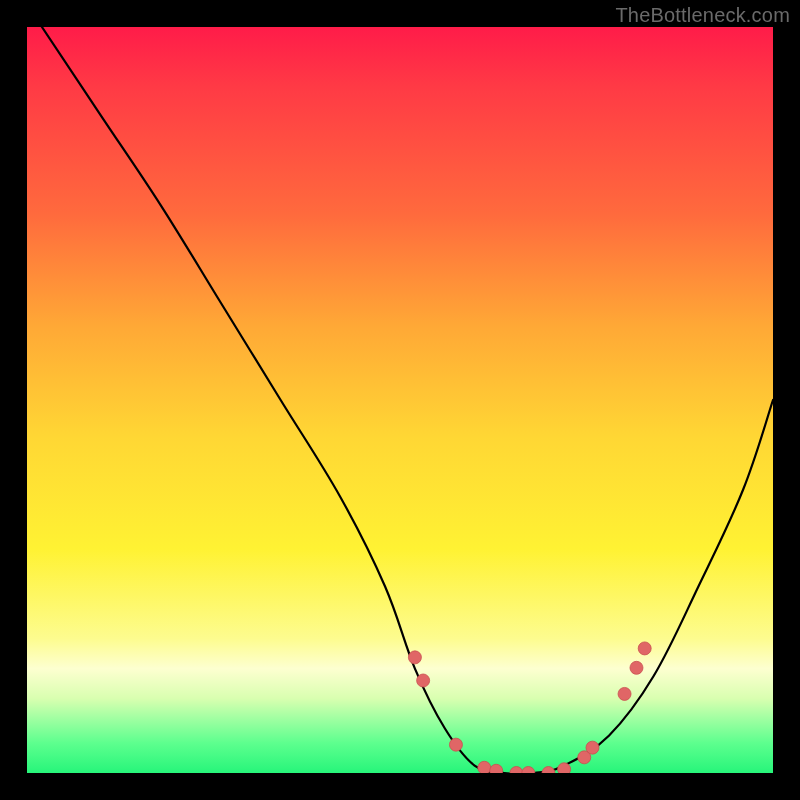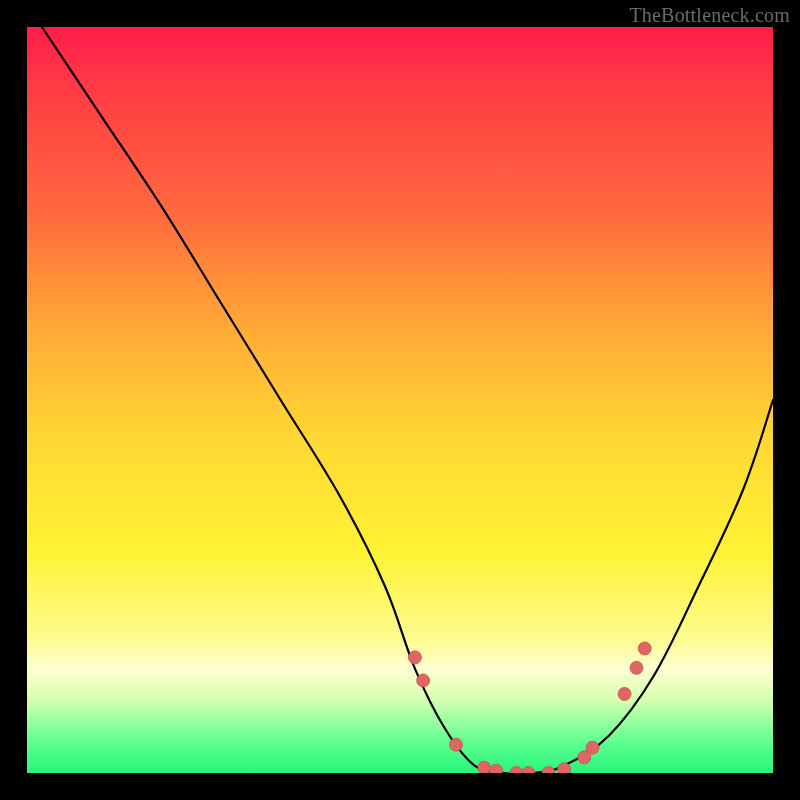--- a/index.html
+++ b/index.html
@@ -7,21 +7,20 @@
     padding: 0;
     width: 800px;
     height: 800px;
     background: #000;
     overflow: hidden;
     font-family: Arial, Helvetica, sans-serif;
   }
   .frame {
     position: absolute;
     inset: 0;
-    font-family: Liberation Serif, serif;
   }
   .plot-area {
     position: absolute;
     left: 27px;
     top: 27px;
     width: 746px;
     height: 746px;
     overflow: hidden;
   }
   .gradient {

